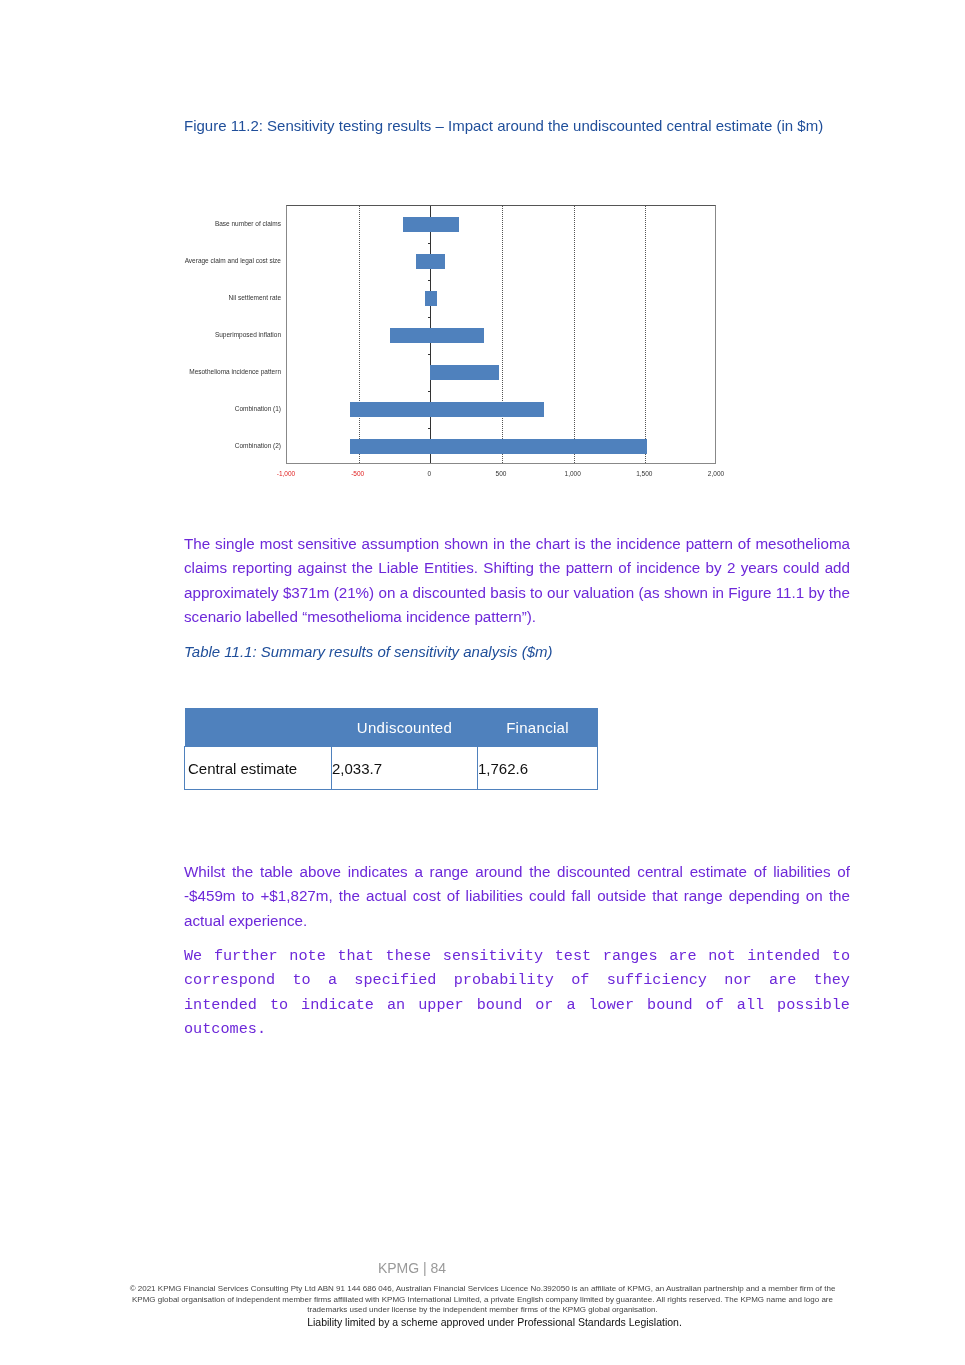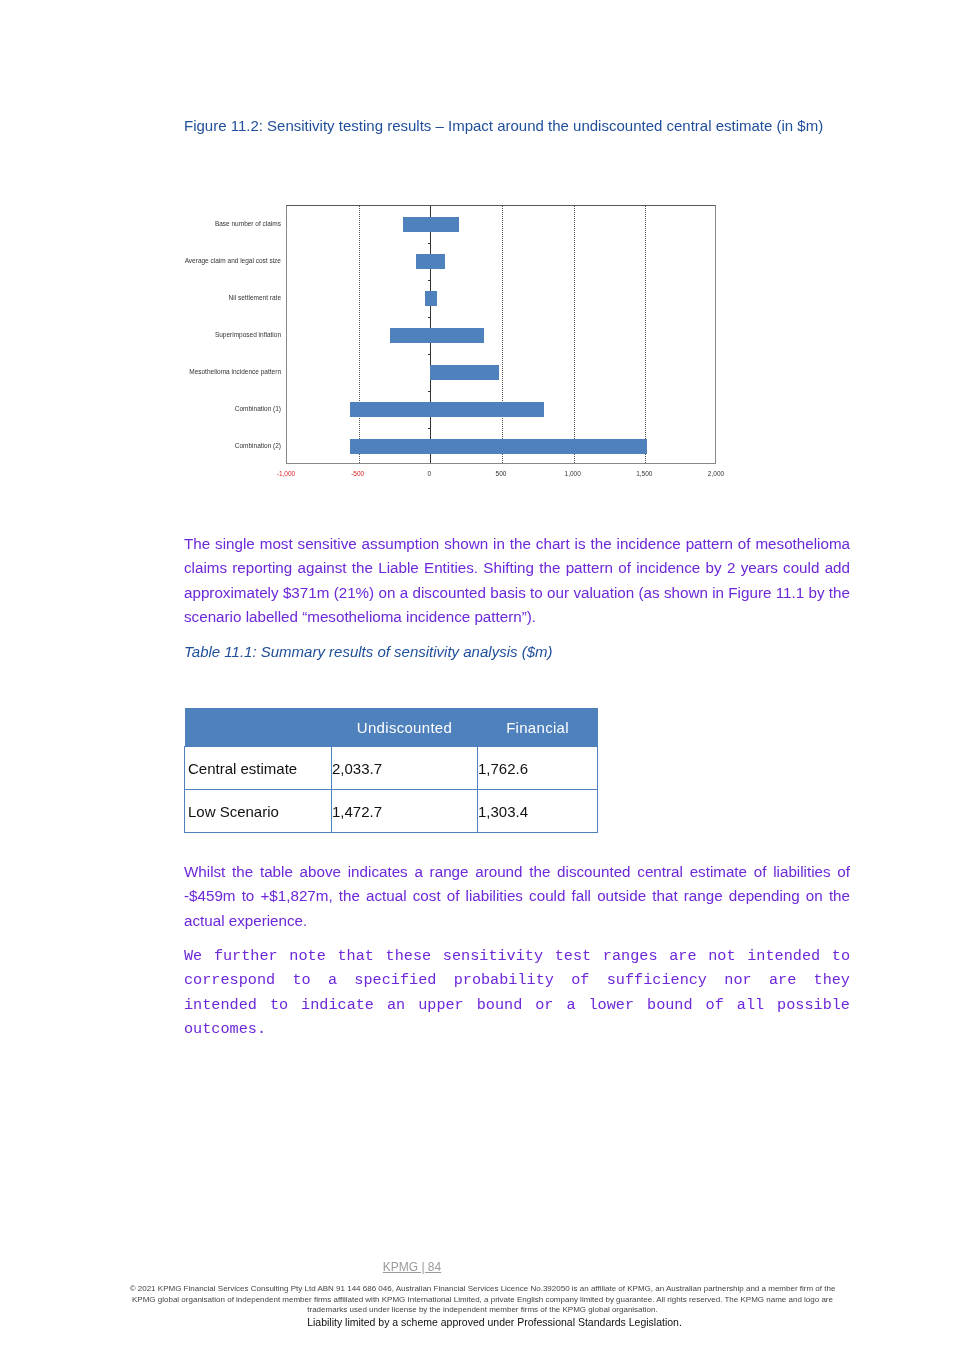--- a/index.html
+++ b/index.html
@@ -28,21 +28,21 @@
   #summary-table { position: absolute; left: 184px; top: 680px; border-collapse: collapse; font-family: "Liberation Sans", sans-serif; margin-top: 28px; }
   #summary-table th { background: #4f81bd; color: #ffffff; font-weight: normal; font-size: 15px; height: 38px; padding: 0; letter-spacing: 0.3px; }
   #summary-table td { border: 1px solid #4f81bd; font-size: 15px; color: #111; height: 42px; padding: 0; }
   #summary-table td.rowhead { text-align: left; padding-left: 3px; width: 143px; }
   #summary-table td.num { text-align: left; }
   .c1 { width: 146px; }
   .c2 { width: 146px; }
   .c3 { width: 120px; }
 
   
-  #page-num { position: absolute; top: 1260px; left: 0; width: 824px; text-align: center; font-size: 12px; color: #9a9a9a; text-decoration: underline; }
+  #page-num { position: absolute; top: 1260px; left: 0; width: 824px; text-align: center; font-size: 14px; color: #9a9a9a; }
   #copyright { position: absolute; top: 1284px; left: 125px; width: 715px; text-align: center; font-size: 8px; line-height: 10.5px; color: #444; }
   #liability { position: absolute; top: 1316px; left: 12px; width: 965px; text-align: center; font-size: 10.5px; color: #111; }
 </style>
 </head>
 <body>
 
 <div id="fig-caption" class="caption">Figure 11.2: Sensitivity testing results – Impact around the undiscounted central estimate (in $m)</div>
 
 <div id="chart">
   <div class="plot" id="plot">
@@ -96,25 +96,20 @@
       <th class="c2">Undiscounted</th>
       <th class="c3">Financial</th>
     </tr>
   </thead>
   <tbody>
     <tr>
       <td class="rowhead">Central estimate</td>
       <td class="num">2,033.7</td>
       <td class="num">1,762.6</td>
     </tr>
-    <tr>
-      <td class="rowhead">Low Scenario</td>
-      <td class="num">1,472.7</td>
-      <td class="num">1,303.4</td>
-    </tr>
   </tbody>
 </table>
 
 <div id="para2" class="para">Whilst the table above indicates a range around the discounted central estimate of liabilities of -$459m to +$1,827m, the actual cost of liabilities could fall outside that range depending on the actual experience.</div>
 <div id="para3" class="para">We further note that these sensitivity test ranges are not intended to correspond to a specified probability of sufficiency nor are they intended to indicate an upper bound or a lower bound of all possible outcomes.</div>
 
 <div id="page-num">KPMG  |  84</div>
 <div id="copyright">© 2021 KPMG Financial Services Consulting Pty Ltd ABN 91 144 686 046, Australian Financial Services Licence No.392050 is an affiliate of KPMG, an Australian partnership and a member firm of the KPMG global organisation of independent member firms affiliated with KPMG International Limited, a private English company limited by guarantee. All rights reserved. The KPMG name and logo are trademarks used under license by the independent member  firms of the KPMG global organisation.</div>
 <div id="liability">Liability limited by a scheme approved under Professional Standards Legislation.</div>
 

